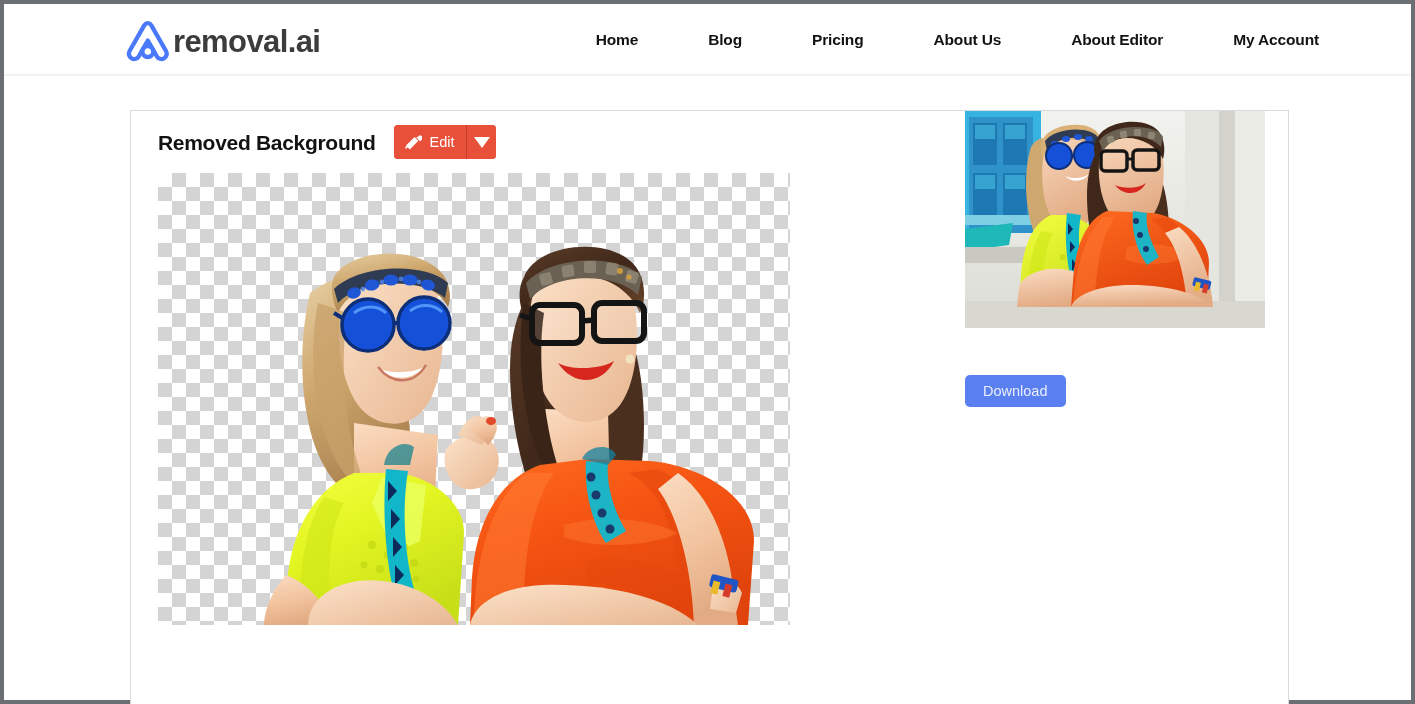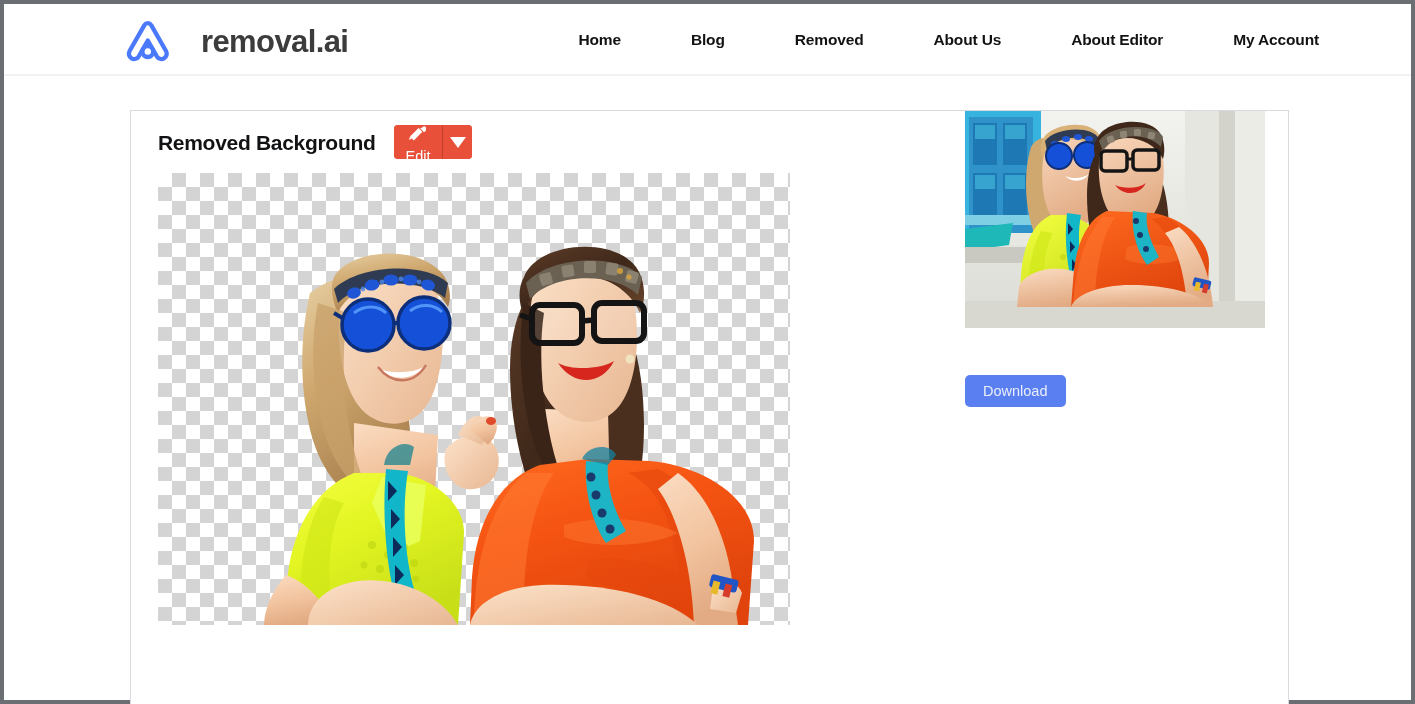--- a/index.html
+++ b/index.html
@@ -35,21 +35,20 @@
   }
 
   .brand {
     position: absolute;
     left: 120px;
     top: 13px;
     display: flex;
     align-items: center;
     height: 48px;
     text-decoration: none;
-    gap: 28px;
   }
   .brand-mark {
     width: 48px;
     height: 46px;
     display: block;
     flex: none;
   }
   .brand-name {
     font-size: 31px;
     font-weight: 700;
@@ -138,21 +137,20 @@
     align-items: center;
     gap: 7px;
     padding: 0 12px 0 11px;
     background: #e8503a;
     border: none;
     cursor: pointer;
     color: #ffffff;
     font-family: "Liberation Sans", sans-serif;
     font-size: 14.5px;
     line-height: 1;
-    flex-direction: column;
   }
   .pencil-icon { width: 17px; height: 17px; display: block; }
   .edit-btn-caret {
     width: 30px;
     background: #e8503a;
     border: none;
     border-left: 1px solid #c23f2c;
     cursor: pointer;
     display: flex;
     align-items: center;
@@ -245,21 +243,21 @@
             <circle cx="23.8" cy="33.6" r="5.4"></circle>
           </g>
         </svg>
       </span>
       <span class="brand-name">removal.ai</span>
     </a>
 
     <nav class="main-nav">
       <a class="nav-link" href="#">Home</a>
       <a class="nav-link" href="#">Blog</a>
-      <a class="nav-link" href="#">Removed</a>
+      <a class="nav-link" href="#">Pricing</a>
       <a class="nav-link" href="#">About Us</a>
       <a class="nav-link" href="#">About Editor</a>
       <a class="nav-link" href="#">My Account</a>
     </nav>
   </header>
 
   <main class="page-body">
 
     <section class="result-card">
 

